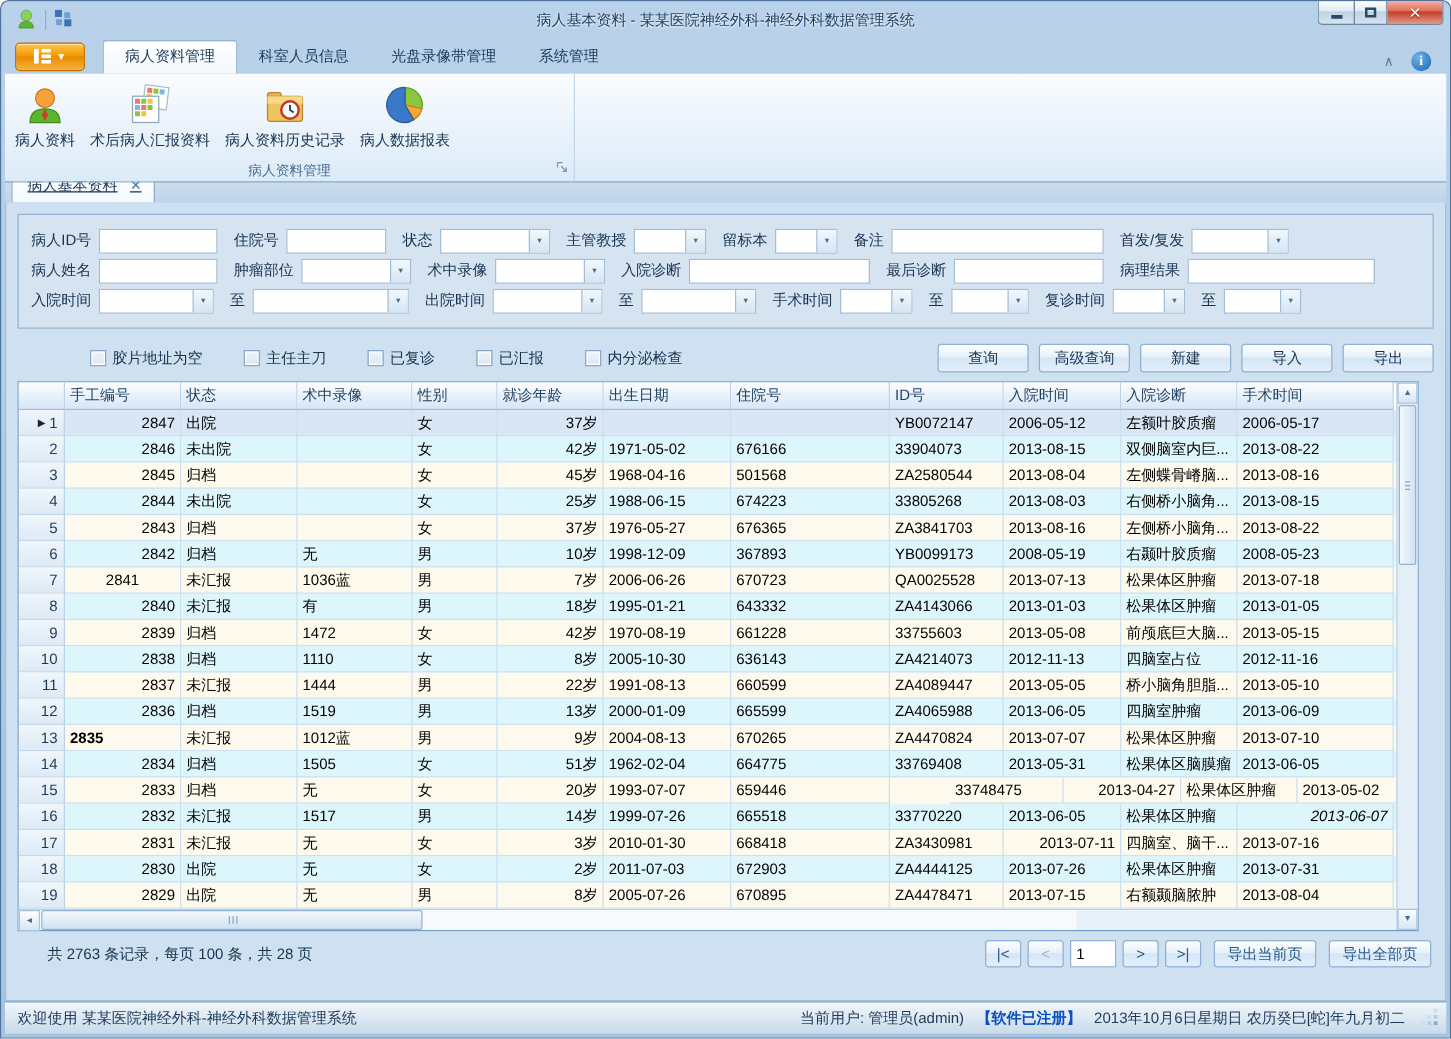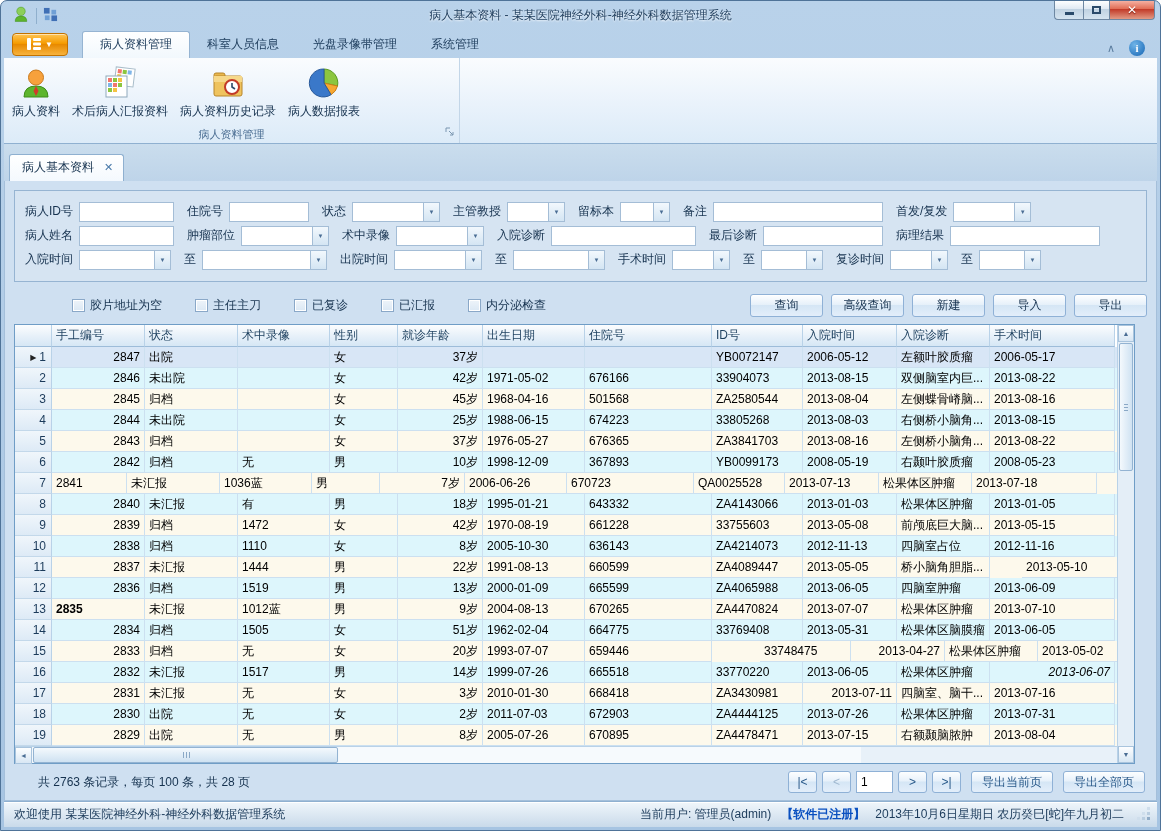--- a/index.html
+++ b/index.html
@@ -51,21 +51,21 @@
   .ribbon { height:87px; background:linear-gradient(#fafcfe,#e9f2fb 55%,#dcebf8); border-bottom:1px solid #8fb0d0; position:relative; }
   .rb-group { width:456px; height:100%; border-right:1px solid #c3d6e8; display:flex; flex-direction:column; }
   .rb-buttons { flex:1; display:flex; align-items:flex-start; padding:4px 2px 0; }
   .rb-btn { display:flex; flex-direction:column; align-items:center; gap:3px; padding:4px 6px; border-radius:3px; }
   .rb-btn svg { display:block; }
   .rb-btn .lbl { color:#16324f; white-space:nowrap; }
   .rb-caption-row { height:17px; display:flex; align-items:center; justify-content:center; position:relative; }
   .rb-caption { color:#4a6d92; font-size:11px; }
   .rb-launcher { position:absolute; right:4px; bottom:3px; }
   
-  .docbar { height:38px; background:linear-gradient(#cadded,#bed4e9); display:flex; align-items:flex-end; padding-left:5px; }
+  .docbar { height:16px; background:linear-gradient(#cadded,#bed4e9); display:flex; align-items:flex-end; padding-left:5px;text-decoration:underline; }
   .doctab { display:flex; align-items:center; gap:10px; background:linear-gradient(#fff,#f4f9fe);
     border:1px solid #8fb0d0; border-bottom:none; border-radius:3px 3px 0 0; padding:4px 10px 5px 12px; }
   .doctab-close { color:#4878a8; font-weight:bold; font-size:11px; }
   
   .content { flex:1; background:#cfe0f1; border:1px solid #a4bfda; border-top:none; padding:0 9px; display:flex; flex-direction:column; }
   .filter-panel { margin-top:9px; border:1px solid #96b4d2; background:#d6e4f2; padding:7px 10px 8px; }
   .frow { display:flex; align-items:center; margin:3px 0; height:21px; }
   .ffield { display:flex; align-items:center; margin-right:13px; }
   .flabel { margin-right:6px; white-space:nowrap; }
   .finput { height:20px; border:1px solid #a4bdd6; background:#fff; font:inherit; padding:0 3px; }
@@ -533,21 +533,21 @@
               <div class="gc" style="width: 127px; text-align: left;">367893</div>
               <div class="gc" style="width: 91px; text-align: left;">YB0099173</div>
               <div class="gc" style="width: 94px; text-align: left;">2008-05-19</div>
               <div class="gc" style="width: 93px; text-align: left;">右颞叶胶质瘤</div>
               <div class="gc" style="width: 125px; text-align: left;">2008-05-23</div>
             </div>
             <div class="grow odd">
               <div class="gind">
                 <div>7</div>
               </div>
-              <div class="gc" style="width: 75px; text-align: left;">2841</div>
+              <div class="gc" style="width: 93px; text-align: center;">2841</div>
               <div class="gc" style="width: 93px; text-align: left;">未汇报</div>
               <div class="gc" style="width: 92px; text-align: left;">1036蓝</div>
               <div class="gc" style="width: 68px; text-align: left;">男</div>
               <div class="gc" style="width: 85px; text-align: right;">7岁</div>
               <div class="gc" style="width: 102px; text-align: left;">2006-06-26</div>
               <div class="gc" style="width: 127px; text-align: left;">670723</div>
               <div class="gc" style="width: 91px; text-align: left;">QA0025528</div>
               <div class="gc" style="width: 94px; text-align: left;">2013-07-13</div>
               <div class="gc" style="width: 93px; text-align: left;">松果体区肿瘤</div>
               <div class="gc" style="width: 125px; text-align: left;">2013-07-18</div>
@@ -607,21 +607,21 @@
               <div class="gc" style="width: 93px; text-align: right;">2837</div>
               <div class="gc" style="width: 93px; text-align: left;">未汇报</div>
               <div class="gc" style="width: 92px; text-align: left;">1444</div>
               <div class="gc" style="width: 68px; text-align: left;">男</div>
               <div class="gc" style="width: 85px; text-align: right;">22岁</div>
               <div class="gc" style="width: 102px; text-align: left;">1991-08-13</div>
               <div class="gc" style="width: 127px; text-align: left;">660599</div>
               <div class="gc" style="width: 91px; text-align: left;">ZA4089447</div>
               <div class="gc" style="width: 94px; text-align: left;">2013-05-05</div>
               <div class="gc" style="width: 93px; text-align: left;">桥小脑角胆脂...</div>
-              <div class="gc" style="width: 125px; text-align: left; margin-left: 32px;">2013-05-10</div>
+              <div class="gc" style="width: 125px; text-align: left;">2013-05-10</div>
             </div>
             <div class="grow even">
               <div class="gind">
                 <div>12</div>
               </div>
               <div class="gc" style="width: 93px; text-align: right;">2836</div>
               <div class="gc" style="width: 93px; text-align: left;">归档</div>
               <div class="gc" style="width: 92px; text-align: left;">1519</div>
               <div class="gc" style="width: 68px; text-align: left;">男</div>
               <div class="gc" style="width: 85px; text-align: right;">13岁</div>

